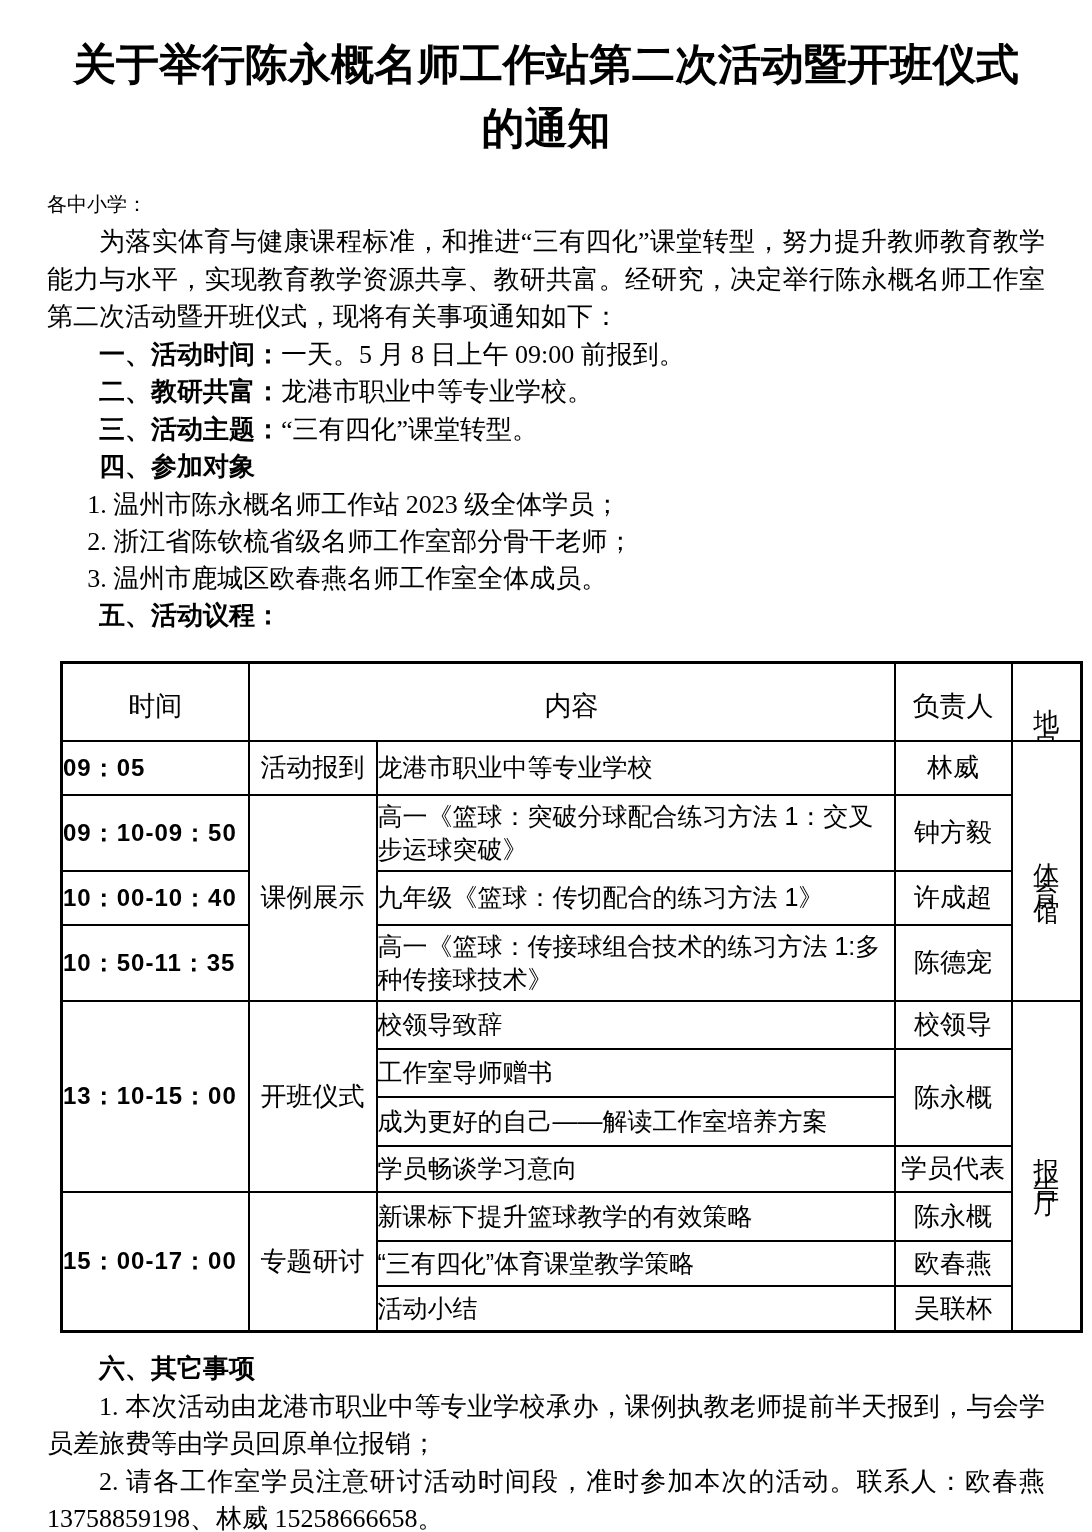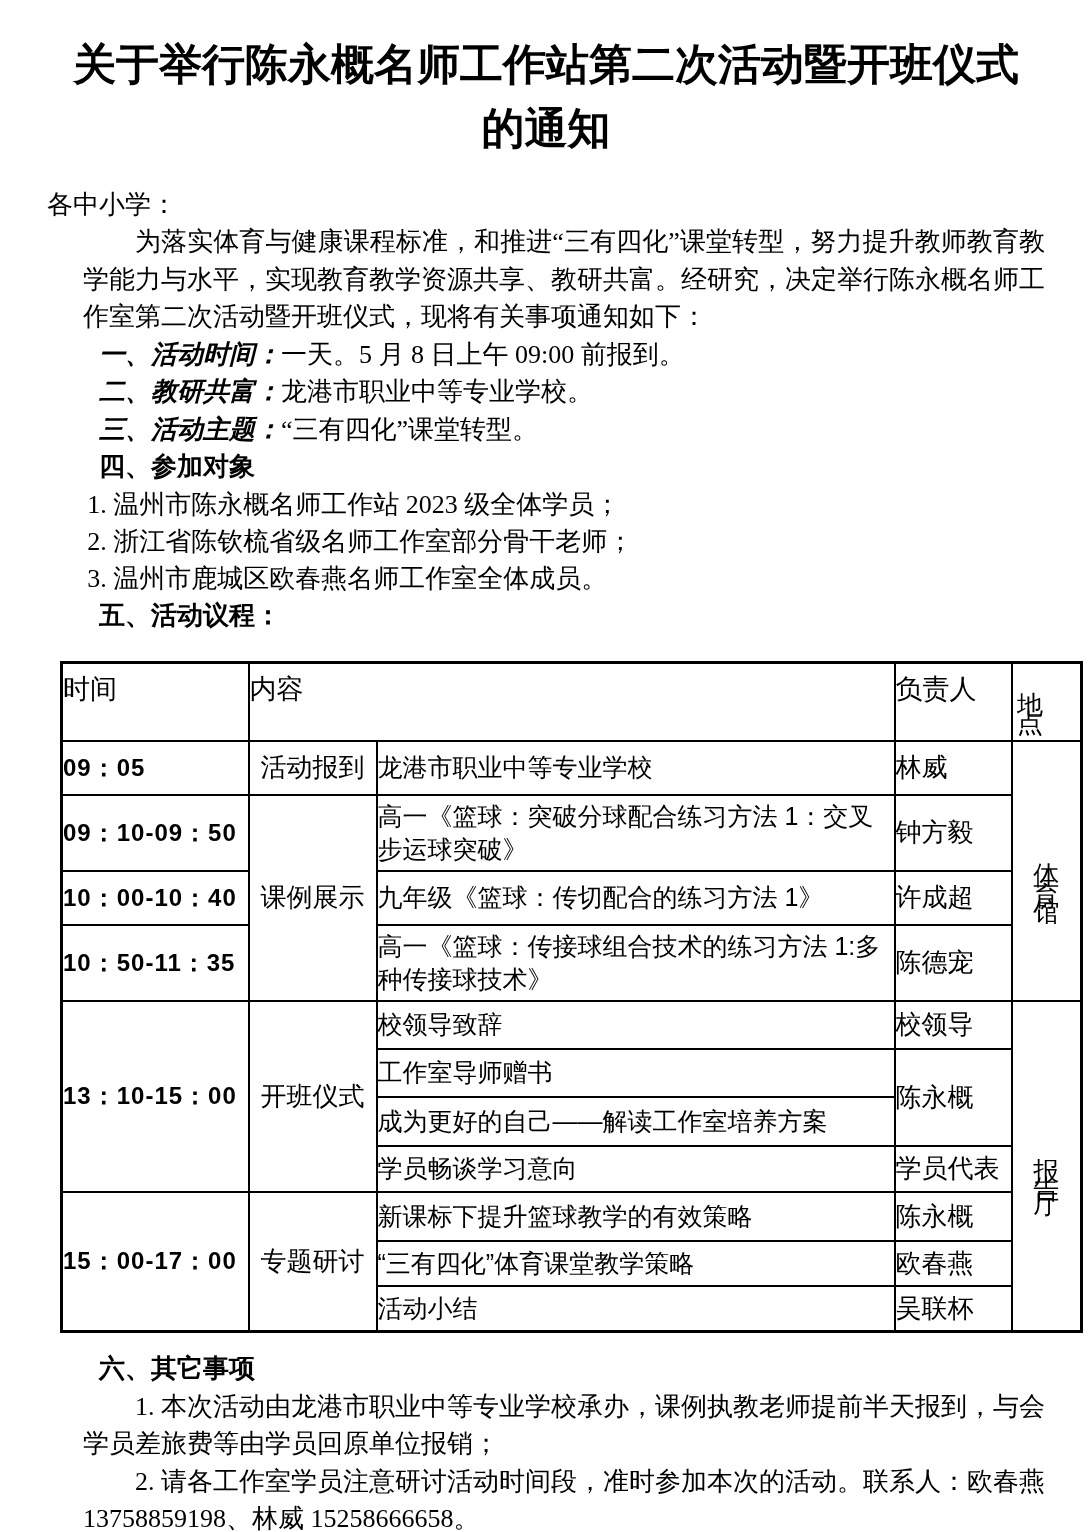--- a/index.html
+++ b/index.html
@@ -14,36 +14,34 @@
     margin-top: 32px;
     text-align: center;
     font-family: "Liberation Sans", sans-serif;
     font-weight: 700;
     font-size: 43px;
     line-height: 64px;
   }
   .content { margin: 0 47px; }
   .salutation {
     margin-top: 26px;
-    font-size: 26px; line-height: 37px;
+    font-size: 20px; line-height: 37px;
   }
   .para {
     font-size: 26px; line-height: 37.5px;
     text-align: justify;
-    margin-left: 36px;
   }
   .indent { text-indent: 2em; }
   .item {
     font-size: 26px; line-height: 37.5px;
     text-indent: 2em;
   }
   .item .lbl {
     font-family: "Liberation Sans", sans-serif;
     font-weight: 700;
-    font-style: italic;
   }
   .bold-heading {
     font-family: "Liberation Sans", sans-serif;
     font-weight: 700;
     font-size: 26px; line-height: 37.5px;
     text-indent: 2em;
   }
   .plist-item {
     font-size: 26px; line-height: 37px;
     text-indent: 1.55em;
@@ -58,22 +56,22 @@
   }
   table.agenda th, table.agenda td {
     border: 2px solid #000;
     overflow: hidden;
   }
   table.agenda th {
     font-family: "Liberation Serif", serif;
     font-weight: 400;
     font-size: 27px;
     vertical-align: top;
-    padding-top: 7px;
-    text-align: left;
+    padding-top: 24px;
+    text-align: center;
   }
   tr.h78 { height: 78px; }
   tr.h54 { height: 54px; }
   tr.h73 { height: 73px; }
   tr.h75 { height: 75px; margin-top: 41px; }
   tr.h48 { height: 48px; }
   tr.h49 { height: 49px; }
   tr.h46 { height: 46px; }
   tr.h45 { height: 45px; }
   td.time {
@@ -89,20 +87,21 @@
     font-size: 26px;
     vertical-align: middle;
   }
   td.detail {
     font-family: "Liberation Sans", sans-serif;
     font-size: 25px; line-height: 33px;
     padding: 4px 0;
     vertical-align: middle;
   }
   td.person {
+    text-align: center;
     font-size: 26px;
     vertical-align: middle;
   }
   td.place {
     text-align: center;
     vertical-align: middle;
   }
   .vert {
     writing-mode: vertical-rl;
     display: inline-block;

